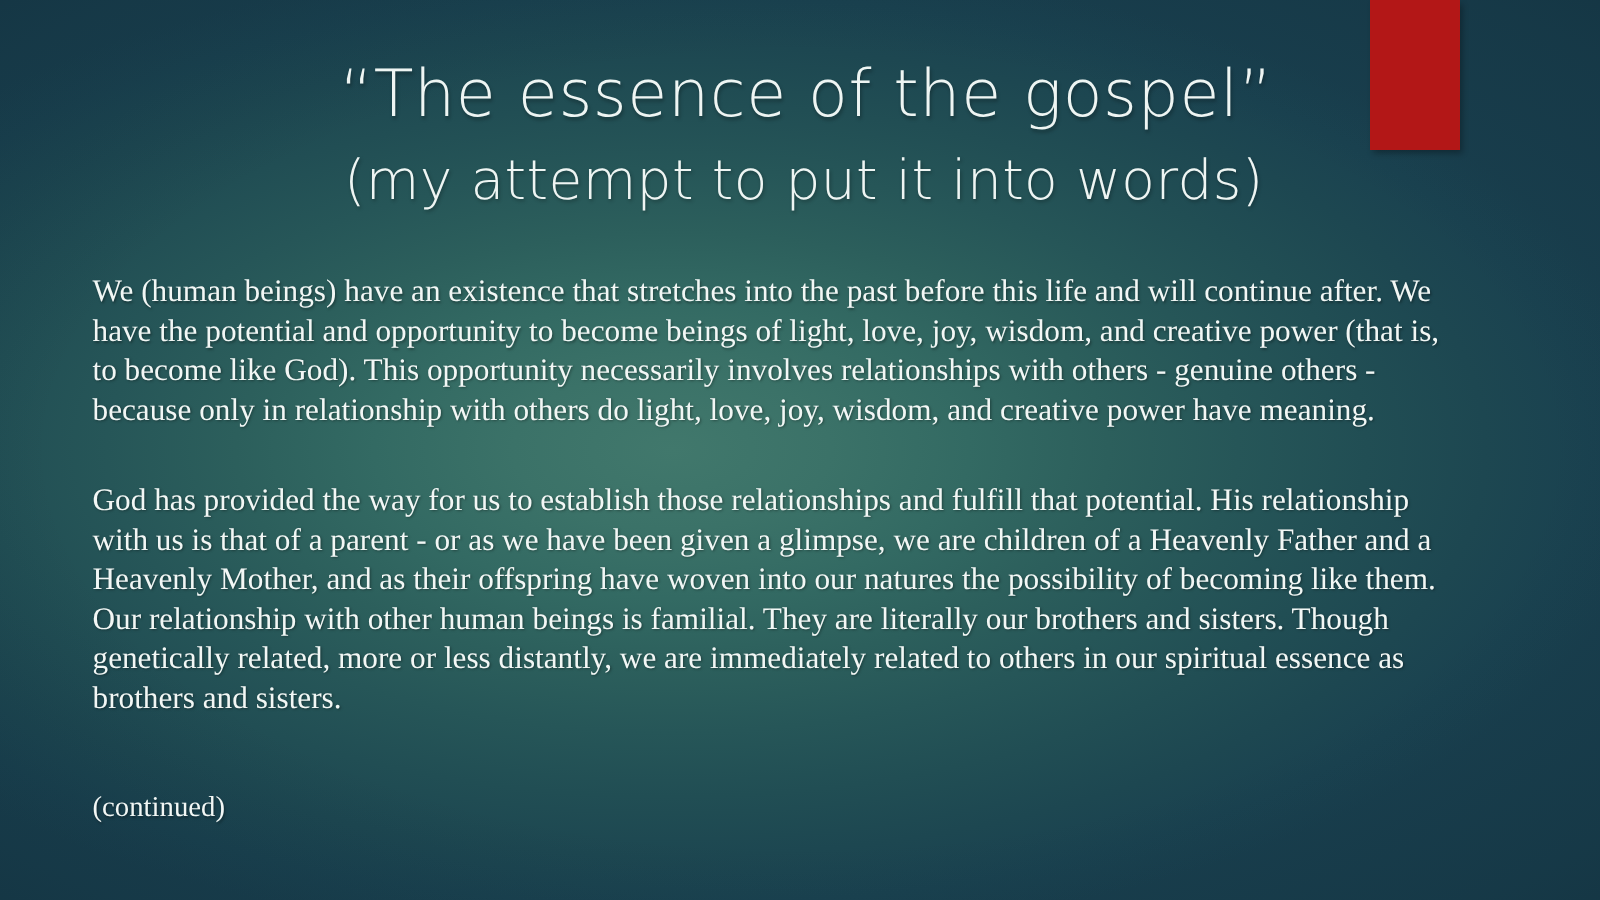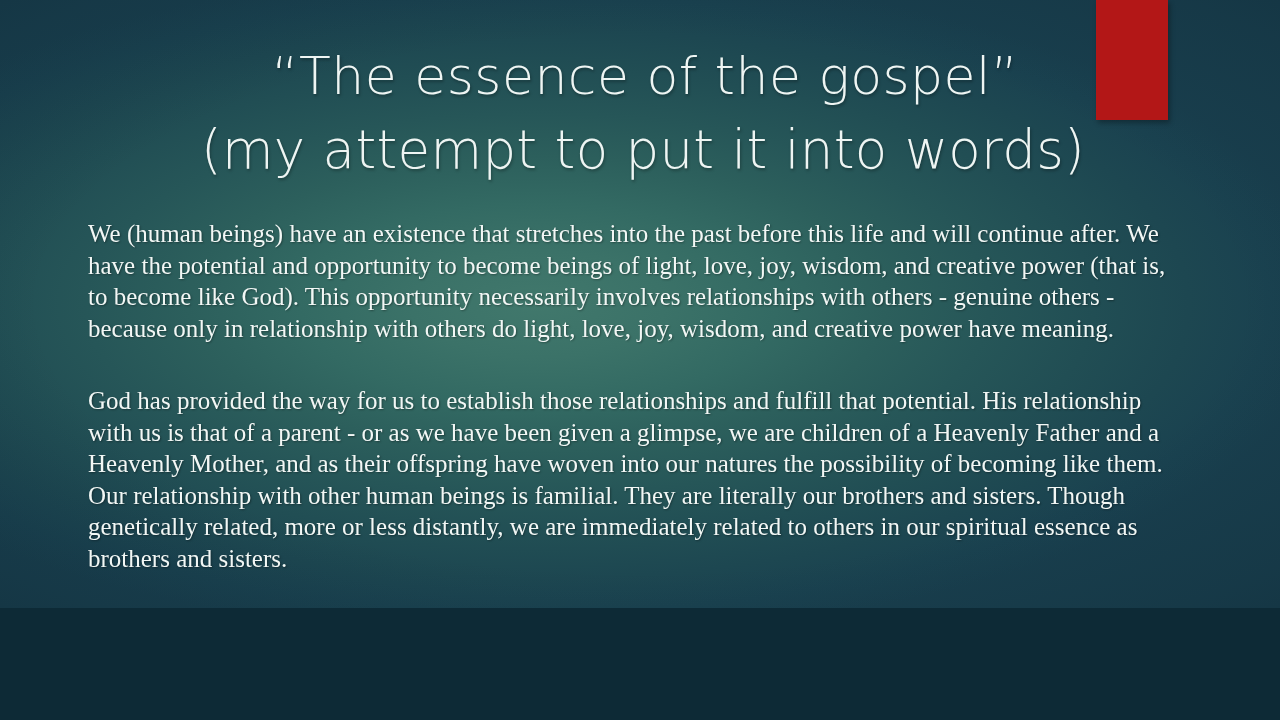--- a/index.html
+++ b/index.html
@@ -4,21 +4,21 @@
 <style>
   html, body {
     margin: 0;
     padding: 0;
     background: #0d2a36;
   }
 
   #slide {
     position: relative;
     width: 1280px;
-    height: 608px;
+    height: 720px;
     overflow: hidden;
     background-color: #1d4a57;
     background-image:
       radial-gradient(ellipse 62% 55% at 42% 50%,
         #41786c 0%,
         #3b7268 16%,
         #336a63 30%,
         #2c5f5c 44%,
         #265658 57%,
         #214e54 70%,
@@ -71,32 +71,32 @@
     line-height: 1.08;
     color: #eef5f3;
     text-shadow: 1px 2px 3px rgba(0,0,0,0.30);
     padding-left: 10px;
   }
 
   .title-line-2 {
     display: block;
     font-family: "DejaVu Sans", sans-serif;
     font-weight: 300;
-    font-size: 53px;
+    font-size: 44px;
     letter-spacing: 0.3px;
     line-height: 1.12;
     color: #eef5f3;
     text-shadow: 1px 2px 3px rgba(0,0,0,0.30);
     margin-top: 16px;
     padding-left: 6px;
   }
 
   .body-block {
     position: absolute;
-    left: 88px;
+    left: 74px;
     top: 218px;
     width: 1098px;
     z-index: 4;
   }
 
   .para {
     font-family: "Liberation Serif", "DejaVu Serif", serif;
     font-size: 25px;
     line-height: 31.5px;
     color: #f2f7f5;

